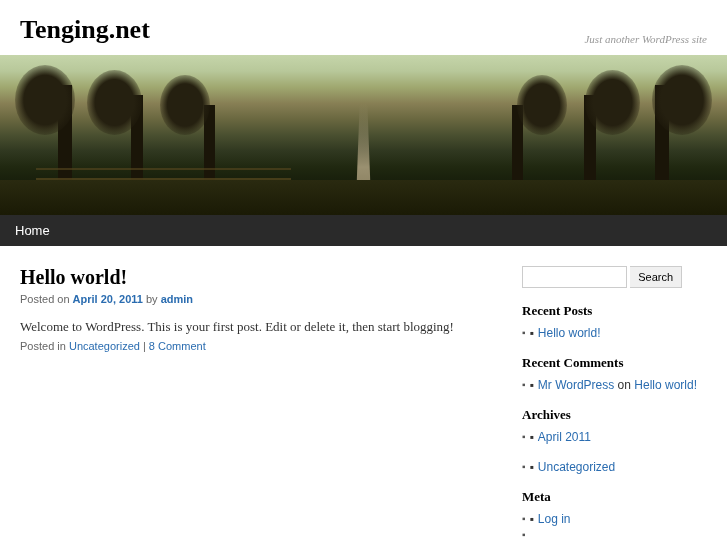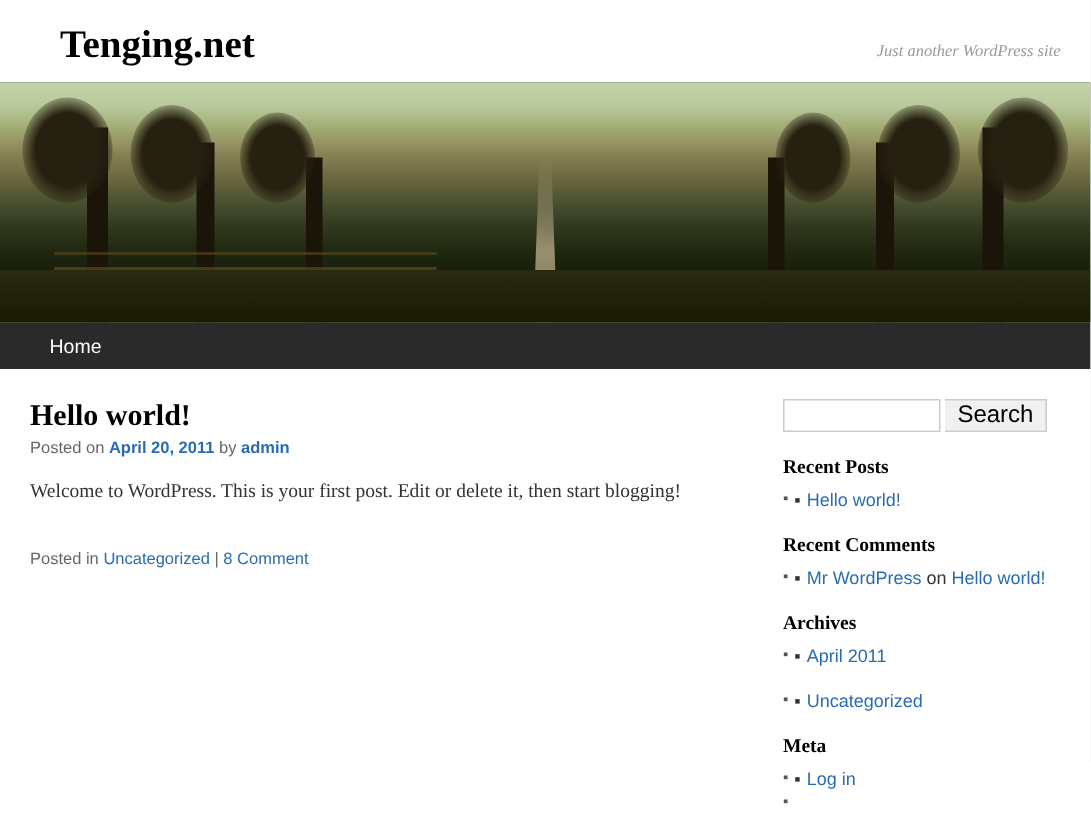--- a/index.html
+++ b/index.html
@@ -16,32 +16,32 @@
     #hero { width: 100%; height: 160px; background: linear-gradient(to bottom, #2a3a1a 0%, #3a5a20 20%, #4a6a25 40%, #5a7a2a 60%, #6a8a30 80%); position: relative; overflow: hidden; }
     .hero-bg { width: 100%; height: 100%; background:
       
       linear-gradient(180deg, #b8c8a0 0%, #c8d8b0 15%, #d4c890 25%, #c0b870 35%, #8a9060 50%, #5a6840 60%, #3a4820 70%, #2a3810 80%, #1a2808 90%, #101808 100%);
     }
 
     
     #nav { background: #2a2a2a; padding: 0; }
     #nav ul { list-style: none; display: flex; }
     #nav ul li a { display: block; padding: 8px 15px; color: #ccc; text-decoration: none; font-size: 13px; font-family: Arial, sans-serif; }
-    #nav ul li a:hover, #nav ul li.current a { color: #fff; margin-left: 18px; }
+    #nav ul li a:hover, #nav ul li.current a { color: #fff; }
 
     
     #content-wrapper { display: flex; padding: 20px; gap: 20px; background: #fff; }
     #main { flex: 1; }
     #sidebar { width: 185px; flex-shrink: 0; }
 
     
     .post-title { font-size: 20px; font-weight: bold; color: #000; margin-bottom: 4px; font-family: Georgia, serif; }
     .post-meta { font-size: 11px; color: #666; margin-bottom: 12px; font-family: Arial, sans-serif; }
     .post-meta a { color: #2a6cb0; text-decoration: none; font-weight: bold; }
-    .post-content { font-size: 13px; color: #333; line-height: 1.6; margin-bottom: 29px; font-family: Georgia, serif; }
+    .post-content { font-size: 13px; color: #333; line-height: 1.6; margin-bottom: 2px; font-family: Georgia, serif; }
     .post-footer { font-size: 11px; color: #666; font-family: Arial, sans-serif; }
     .post-footer a { color: #2a6cb0; text-decoration: none; }
 
     
     .sidebar-search { margin-bottom: 15px; }
     .sidebar-search input[type="text"] { width: 105px; height: 22px; border: 1px solid #ccc; padding: 2px 4px; font-size: 12px; vertical-align: middle; }
     .sidebar-search button { height: 22px; padding: 0 8px; font-size: 12px; background: #f0f0f0; border: 1px solid #ccc; border-left: none; cursor: pointer; vertical-align: middle; }
 
     .sidebar-section { margin-bottom: 14px; }
     .sidebar-section h3 { font-size: 13px; font-weight: bold; color: #000; margin-bottom: 6px; font-family: Liberation Serif, serif; }
@@ -50,21 +50,21 @@
     .sidebar-section ul li::before { content: '▪'; color: #555; font-size: 10px; margin-top: 1px; flex-shrink: 0; }
     .sidebar-section ul li a { color: #2a6cb0; text-decoration: none; }
     .sidebar-section ul li span { color: #333; }
   </style>
 </head>
 <body>
 
 <div id="wrapper">
 
   <div id="header">
-    <div style="display:flex; justify-content:space-between; align-items:center;margin-left:20px;">
+    <div style="display:flex; justify-content:space-between; align-items:flex-end;">
       <h1 id="site-title">Tenging.net</h1>
       <span id="site-tagline" style="font-size:11px;color:#999;font-style:italic;margin-top:8px;">Just another WordPress site</span>
     </div>
   </div>
 
   <div id="hero">
     <div class="hero-bg" style="width:100%;height:100%;position:relative;">
 
       <div style="position:absolute;top:0;left:0;width:100%;height:100%;background:
         linear-gradient(180deg, #c5d5aa 0%, #b8c89a 10%, #a0a870 20%, #888055 30%, #6a6840 40%, #4a5030 50%, #303820 60%, #202810 70%, #121808 85%, #0a1005 100%);"></div>
@@ -117,21 +117,21 @@
           <span> | </span>
           <a href="#">8 Comment</a>
         </div>
       </div>
     </div>
 
     <div id="sidebar">
 
       <div class="sidebar-search">
         <input type="text" style="width: 105px; height: 22px; border: 1px solid rgb(204, 204, 204); padding: 2px 4px; font-size: 12px; vertical-align: middle;">
-        <button style="height:22px;padding:0 8px;font-size:16px;background:#f0f0f0;border:1px solid #ccc;border-left:none;cursor:pointer;vertical-align:middle;">Search</button>
+        <button style="height:22px;padding:0 8px;font-size:11px;background:#f0f0f0;border:1px solid #ccc;border-left:none;cursor:pointer;vertical-align:middle;">Search</button>
       </div>
 
       <div class="sidebar-section">
         <h3>Recent Posts</h3>
         <ul>
           <li>
             <span>▪</span>
             <a href="#">Hello world!</a>
           </li>
         </ul>

